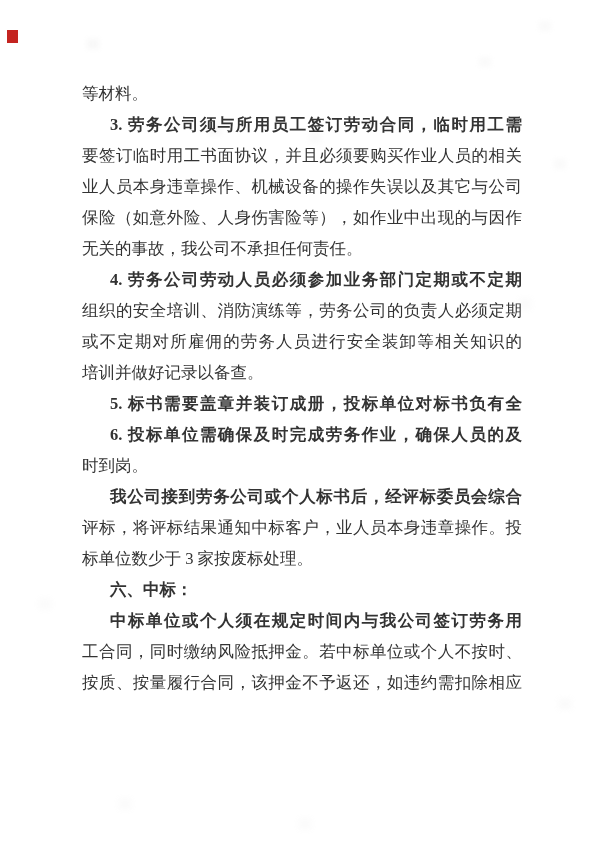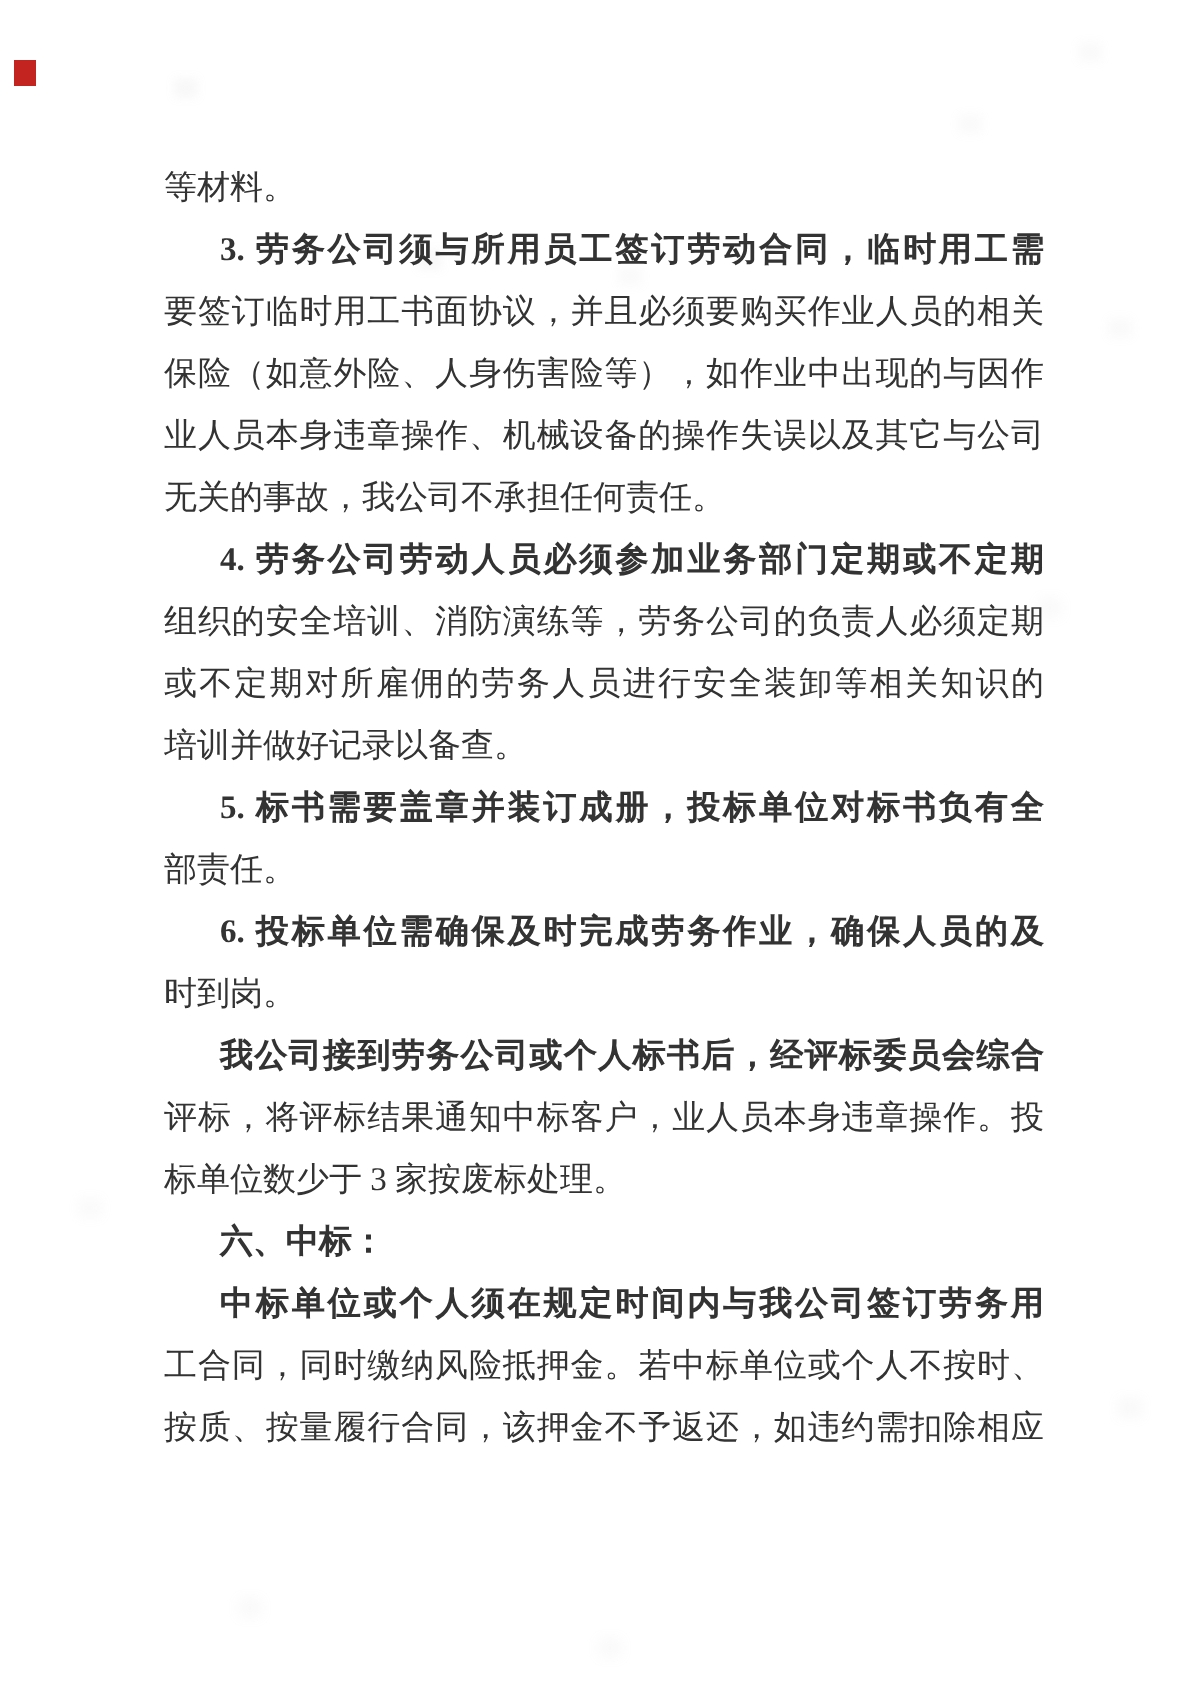--- a/index.html
+++ b/index.html
@@ -73,29 +73,28 @@
 </head>
 <body>
 
 <div class="page">
   <div class="scan-noise"></div>
   <div class="red-mark" style="background-color: rgb(196, 36, 32);"></div>
   <div class="text-block">
       <div class="line">等材料。</div>
       <div class="line indent justify">3. 劳务公司须与所用员工签订劳动合同，临时用工需</div>
       <div class="line justify">要签订临时用工书面协议，并且必须要购买作业人员的相关</div>
+      <div class="line justify">业人员本身违章操作、机械设备的操作失误以及其它与公司</div>
       <div class="line justify">保险（如意外险、人身伤害险等），如作业中出现的与因作</div>
-      <div class="line justify">业人员本身违章操作、机械设备的操作失误以及其它与公司</div>
       <div class="line">无关的事故，我公司不承担任何责任。</div>
       <div class="line indent justify">4. 劳务公司劳动人员必须参加业务部门定期或不定期</div>
       <div class="line justify">组织的安全培训、消防演练等，劳务公司的负责人必须定期</div>
       <div class="line justify">或不定期对所雇佣的劳务人员进行安全装卸等相关知识的</div>
       <div class="line">培训并做好记录以备查。</div>
       <div class="line indent justify">5. 标书需要盖章并装订成册，投标单位对标书负有全</div>
-      <div class="line">部责任。</div>
       <div class="line indent justify">6. 投标单位需确保及时完成劳务作业，确保人员的及</div>
       <div class="line">时到岗。</div>
       <div class="line indent justify">我公司接到劳务公司或个人标书后，经评标委员会综合</div>
       <div class="line justify">评标，将评标结果通知中标客户，业人员本身违章操作。投</div>
       <div class="line">标单位数少于 3 家按废标处理。</div>
       <div class="line indent bold">六、中标：</div>
       <div class="line indent justify">中标单位或个人须在规定时间内与我公司签订劳务用</div>
       <div class="line justify">工合同，同时缴纳风险抵押金。若中标单位或个人不按时、</div>
       <div class="line justify">按质、按量履行合同，该押金不予返还，如违约需扣除相应</div>
     </div>

